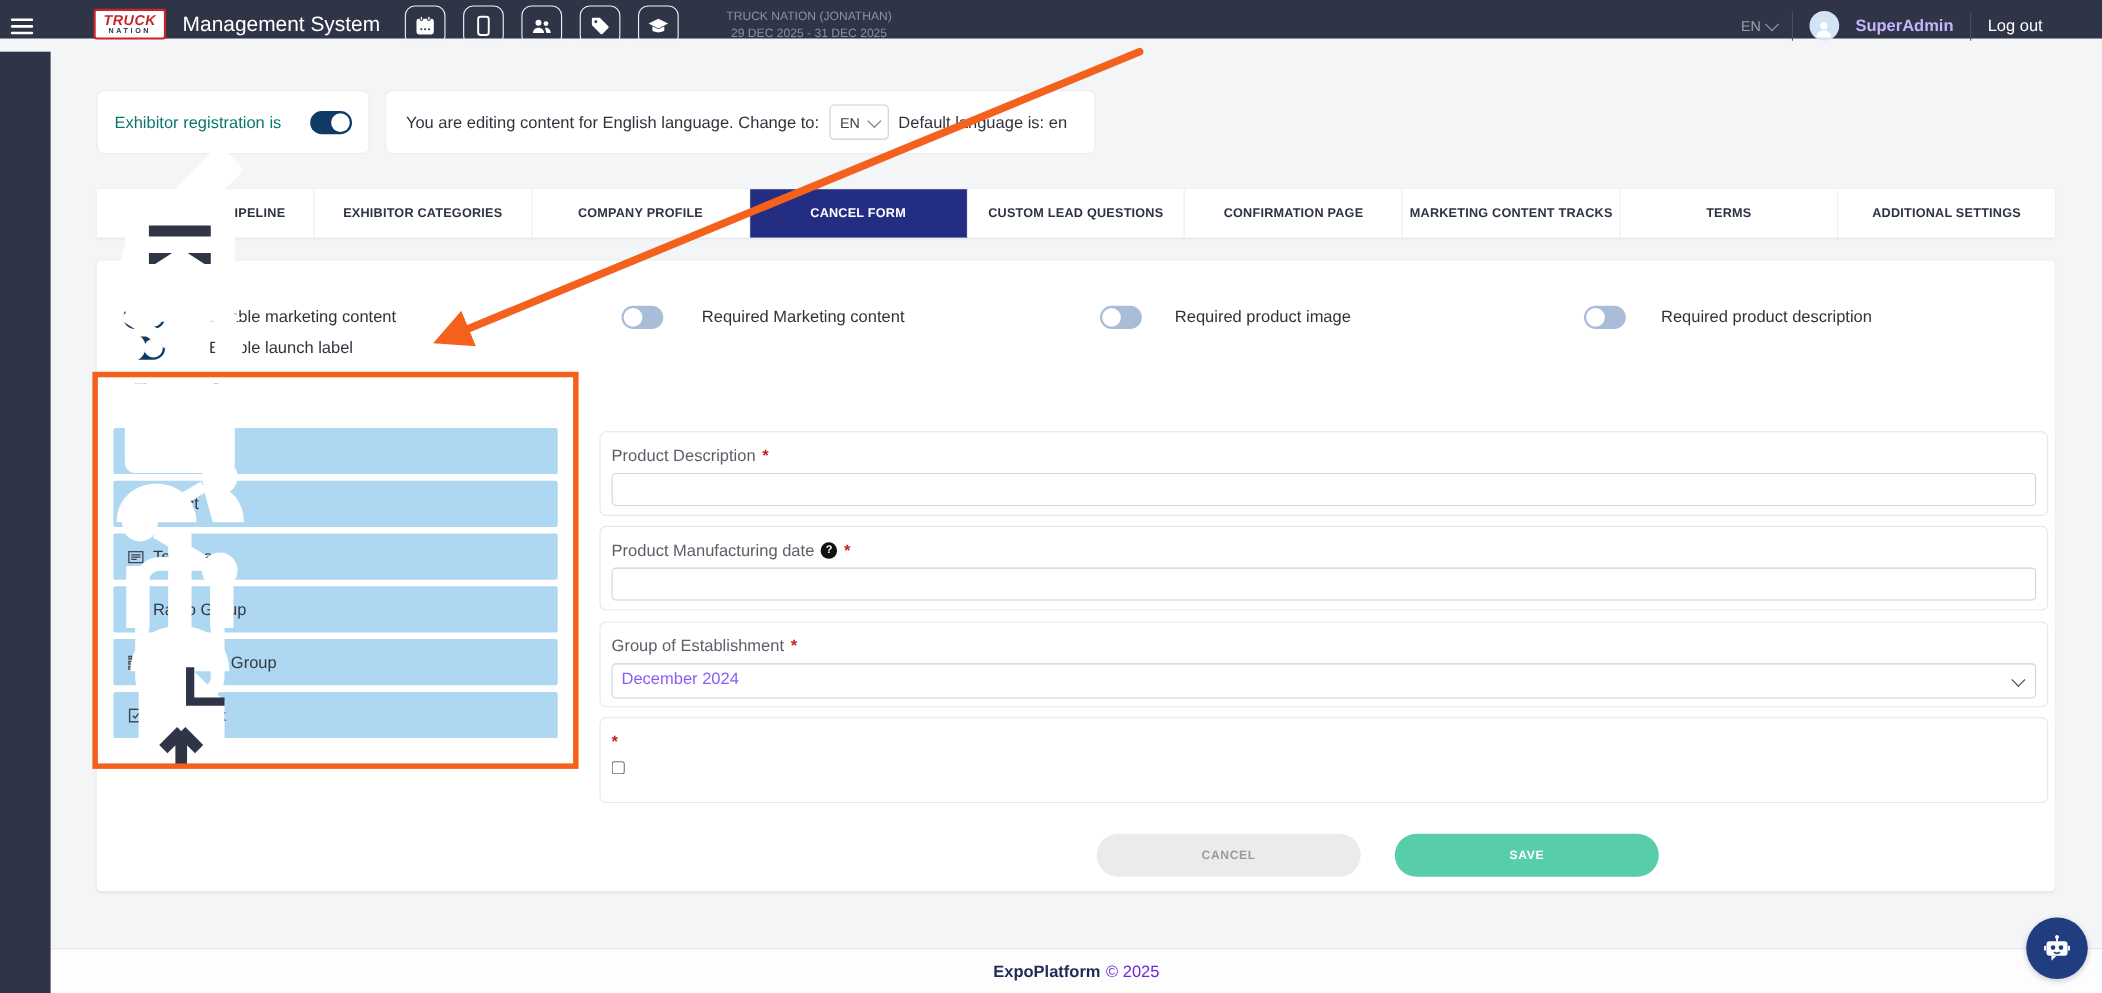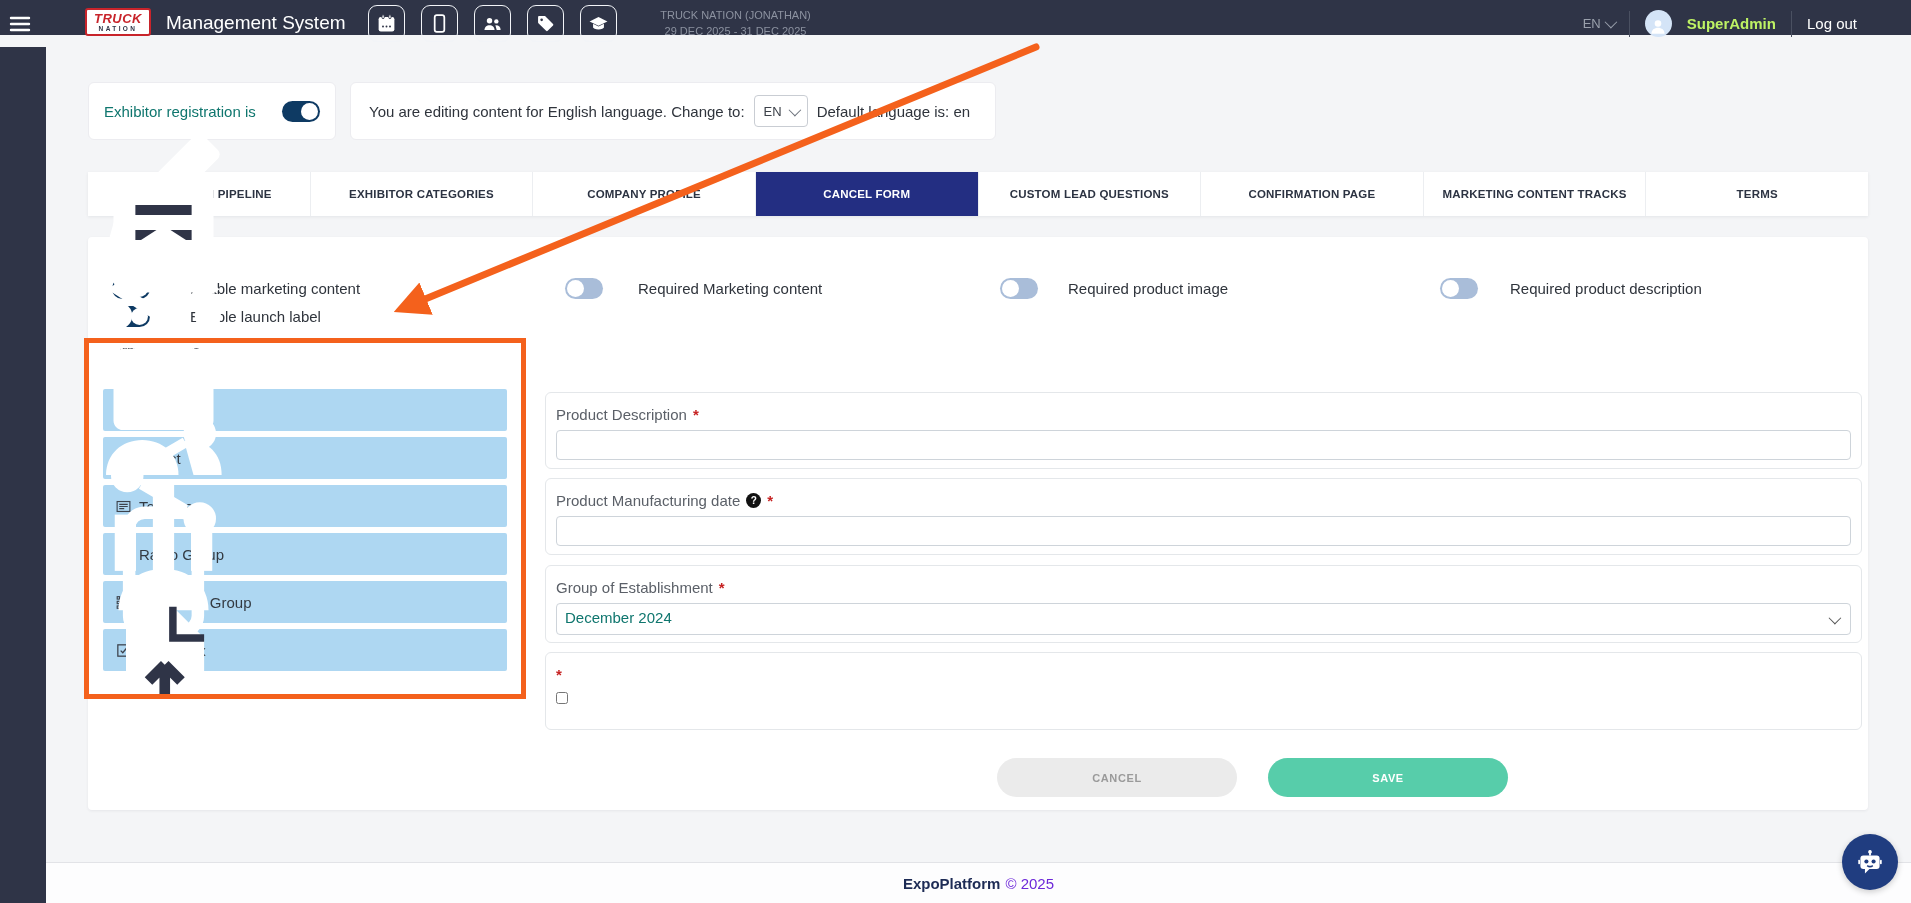--- a/index.html
+++ b/index.html
@@ -21,21 +21,21 @@
   .event-info{position:absolute;left:628px;top:8px;width:215px;text-align:center;font-size:11px;
               color:#8c92a0;line-height:1.45;}
   .nav-right{position:absolute;right:54px;top:0;height:47px;display:flex;align-items:center;gap:15px;}
   .nav-lang{display:flex;align-items:center;gap:4px;color:#9aa0ac;font-size:13px;cursor:pointer;}
   .chev{width:8px;height:8px;border-right:1.8px solid currentColor;border-bottom:1.8px solid currentColor;
         transform:rotate(45deg) translateY(-2px);display:inline-block;}
   .nav-divider{width:1px;height:26px;background:#4a5061;}
   .avatar{width:27px;height:27px;border-radius:50%;background:#d4e4f7;color:#fff;display:flex;
           align-items:flex-end;justify-content:center;overflow:hidden;cursor:pointer;}
   .avatar svg{width:22px;height:22px;}
-  .nav-user{color:#bef264;font-size:15px;font-weight:600;cursor:pointer;}
+  .nav-user{color:#c4b5fd;font-size:15px;font-weight:600;cursor:pointer;}
   .nav-logout{color:#fff;font-size:15px;cursor:pointer;}
 
   
   .sidebar{position:absolute;top:47px;left:0;width:46px;height:856px;background:var(--chrome,#2f3447);z-index:15;}
   .side-icon{position:absolute;left:50%;transform:translateX(-50%);width:19px;height:19px;color:#fff;cursor:pointer;}
 
   
   .card{position:absolute;background:#fff;border:1px solid #ececf0;border-radius:6px;
         display:flex;align-items:center;box-sizing:border-box;}
   .card-exhibitor{left:88px;top:82px;width:248px;height:58px;padding:0 15px;justify-content:space-between;}
@@ -73,21 +73,21 @@
 
   .field-card{position:absolute;left:457px;width:1317px;border:1px solid #e4e7ea;border-radius:6px;
               background:#fff;box-sizing:border-box;}
   .field-label{margin:13px 10px 7px 10px;font-size:15px;color:#5b6068;display:flex;align-items:center;gap:6px;}
   .req{color:#c62222;font-weight:700;}
   .help-badge{width:15px;height:15px;border-radius:50%;background:#111;color:#fff;font-size:10px;font-weight:700;
               display:inline-flex;align-items:center;justify-content:center;cursor:pointer;}
   .field-input{display:block;margin:0 10px;width:calc(100% - 20px);height:30px;border:1px solid #ced4da;
                border-radius:4px;box-sizing:border-box;font:inherit;padding:0 8px;outline:none;}
   .select-box{position:relative;margin:0 10px;height:30px;border:1px solid #ced4da;border-radius:4px;
-              font-size:15px;color:#0f766e;line-height:28px;padding:0 8px;cursor:pointer;}
+              font-size:15px;color:#8b5cf6;line-height:28px;padding:0 8px;cursor:pointer;}
   .select-box .chev{position:absolute;right:12px;top:11px;color:#555;}
   .confirm-check{margin:2px 0 0 10px;width:12px;height:12px;cursor:pointer;}
 
   .btn{position:absolute;top:521px;width:240px;height:39px;border:none;border-radius:20px;cursor:pointer;
        font-family:inherit;font-size:11px;font-weight:700;letter-spacing:.6px;
        display:flex;align-items:center;justify-content:center;}
   .btn-cancel{left:909px;background:#ebebeb;color:#9a9a9a;}
   .btn-save{left:1180px;background:var(--save-green,#57cdaa);color:#fff;}
 
   
@@ -382,20 +382,21 @@
 
   <div class="tabs">
     <div class="tab">REGISTRATION PIPELINE</div>
     <div class="tab">EXHIBITOR CATEGORIES</div>
     <div class="tab">COMPANY PROFILE</div>
     <div class="tab active">CANCEL FORM</div>
     <div class="tab">CUSTOM LEAD QUESTIONS</div>
     <div class="tab">CONFIRMATION PAGE</div>
     <div class="tab">MARKETING CONTENT TRACKS</div>
     <div class="tab">TERMS</div>
+    <div class="tab">ADDITIONAL SETTINGS</div>
   </div>
 
   <div class="panel">
 
     <div class="tg tg-abs on" style="left:24px;top:41px">
         <div class="knob"></div>
       </div>
     <div class="tg-label" style="left:102px;top:41px">Enable marketing content</div>
     <div class="tg tg-abs on" style="left:24px;top:69px">
         <div class="knob"></div>

